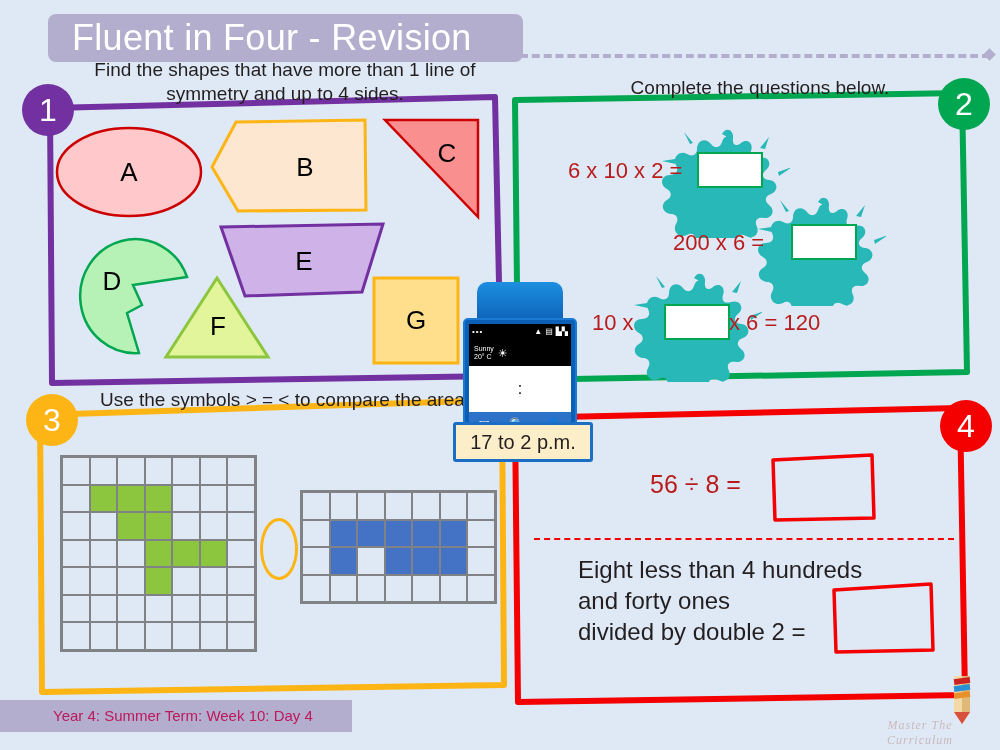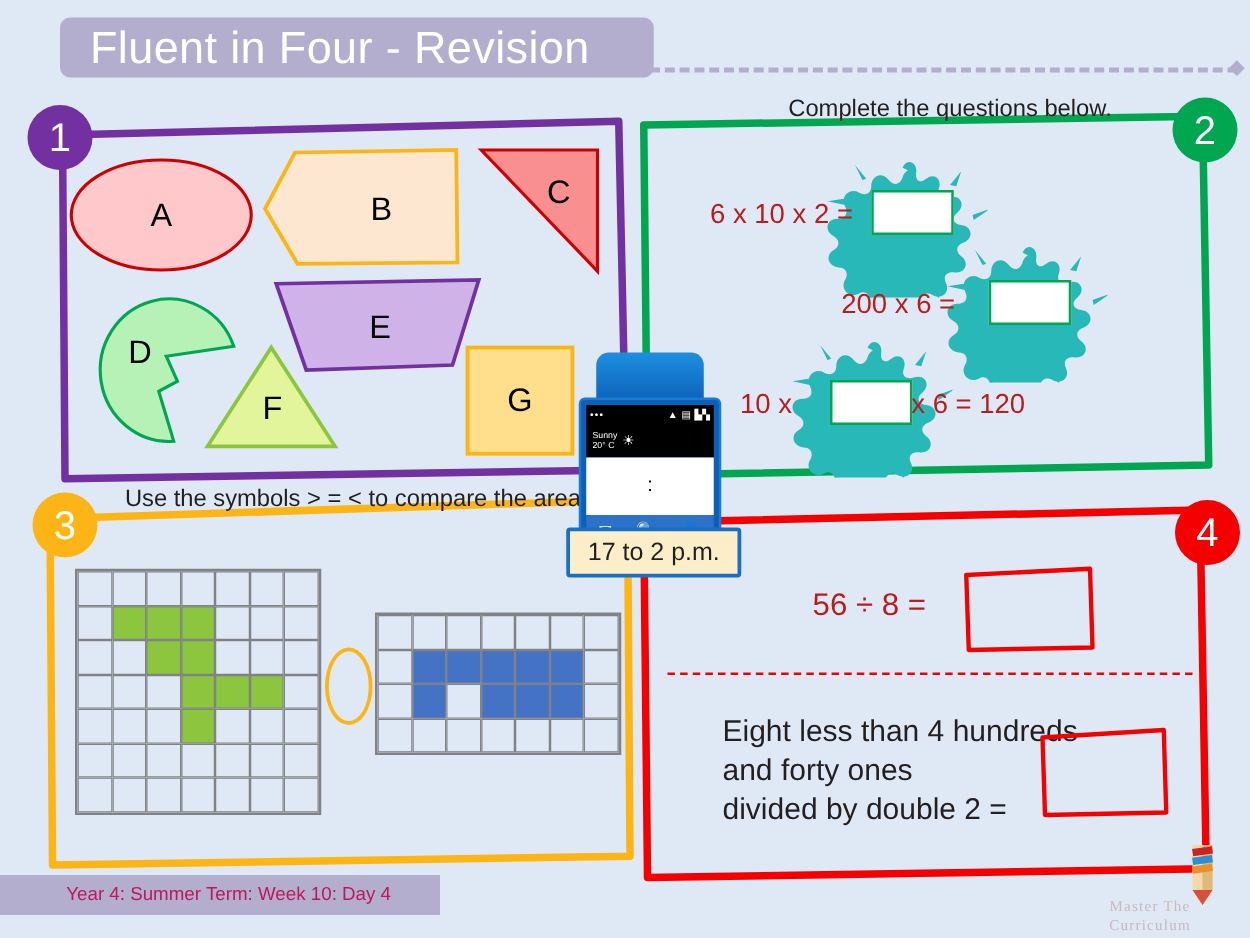--- a/index.html
+++ b/index.html
@@ -145,21 +145,21 @@
     color:#be185d;font-size:15px;line-height:32px;
     font-family:"Liberation Sans", sans-serif;white-space:nowrap;margin-left:41px;
   }
   .site-url{
     position:absolute;left:420px;top:718px;width:260px;
     color:#231f20;font-size:13px;text-align:center;
     font-family:"Liberation Sans", sans-serif;
   }
   .brand-script{
     position:absolute;left:860px;top:718px;width:120px;
-    color:#c9b8bc;font-size:12px;text-align:center;
+    color:#c9b8bc;font-size:12px;font-style:italic;text-align:center;
     font-family:"Liberation Serif", serif;letter-spacing:1px;
   }
 </style>
 </head>
 <body>
 
 <div class="stage">
 
   <div class="title-banner"></div>
   <div class="title-text">Fluent in Four - Revision</div>
@@ -180,20 +180,21 @@
     <line x1="964" y1="128" x2="964" y2="100" stroke="#00a650" stroke-width="5"></line>
     <line x1="52" y1="444" x2="48" y2="418" stroke="#fcb514" stroke-width="5"></line>
     <line x1="966" y1="450" x2="962" y2="420" stroke="#f50000" stroke-width="5"></line>
   </svg>
 
   <div class="num-circle" id="num1">1</div>
   <div class="num-circle" id="num2">2</div>
   <div class="num-circle" id="num3">3</div>
   <div class="num-circle" id="num4">4</div>
 
+  <div class="caption" id="cap1">Find the shapes that have more than 1 line of symmetry and up to 4 sides.</div>
   <div class="caption" id="cap2">Complete the questions below.</div>
   <div class="caption" id="cap3">Use the symbols &gt; = &lt; to compare the area.</div>
 
   <svg class="shapes-layer" viewBox="0 0 1000 750">
 
     <ellipse cx="129" cy="172" rx="72" ry="44" fill="#ffc9cc" stroke="#cc0000" stroke-width="2.5"></ellipse>
 
     <polygon points="236,122 365,120 366,210 238,211 212,167" fill="#fde7d0" stroke="#fcb514" stroke-width="3"></polygon>
 
     <polygon points="385,120 478,120 478,217" fill="#f98f8f" stroke="#cc0000" stroke-width="2.5"></polygon>
@@ -322,21 +323,21 @@
       <div class="cell"></div>
     </div>
 
   <div class="eq" style="left:650px;top:470px;font-size:25px;">56 ÷ 8 =</div>
   <svg class="redbox" style="left:768px;top:450px;width:110px;height:75px;" viewBox="0 0 110 75">
     <path d="M5,10 L104,5 L106,68 L7,70 Z" fill="none" stroke="#f50000" stroke-width="3.5" stroke-linejoin="round"></path>
   </svg>
 
   <div class="dash-sep"></div>
 
-  <div class="q4" style="left:578px;top:554px;width:330px;margin-top:16px;">Eight less than 4 hundreds
+  <div class="q4" style="left:578px;top:554px;width:330px;">Eight less than 4 hundreds
 and forty ones
 divided by double 2 =</div>
   <svg class="redbox" style="left:828px;top:578px;width:110px;height:80px;" viewBox="0 0 110 80">
     <path d="M6,12 L103,6 L105,72 L8,74 Z" fill="none" stroke="#f50000" stroke-width="3.5" stroke-linejoin="round"></path>
   </svg>
 
   <div class="phone-wrap">
     <div class="phone-lid"></div>
     <div class="phone-body">
       <div class="phone-statusbar">

